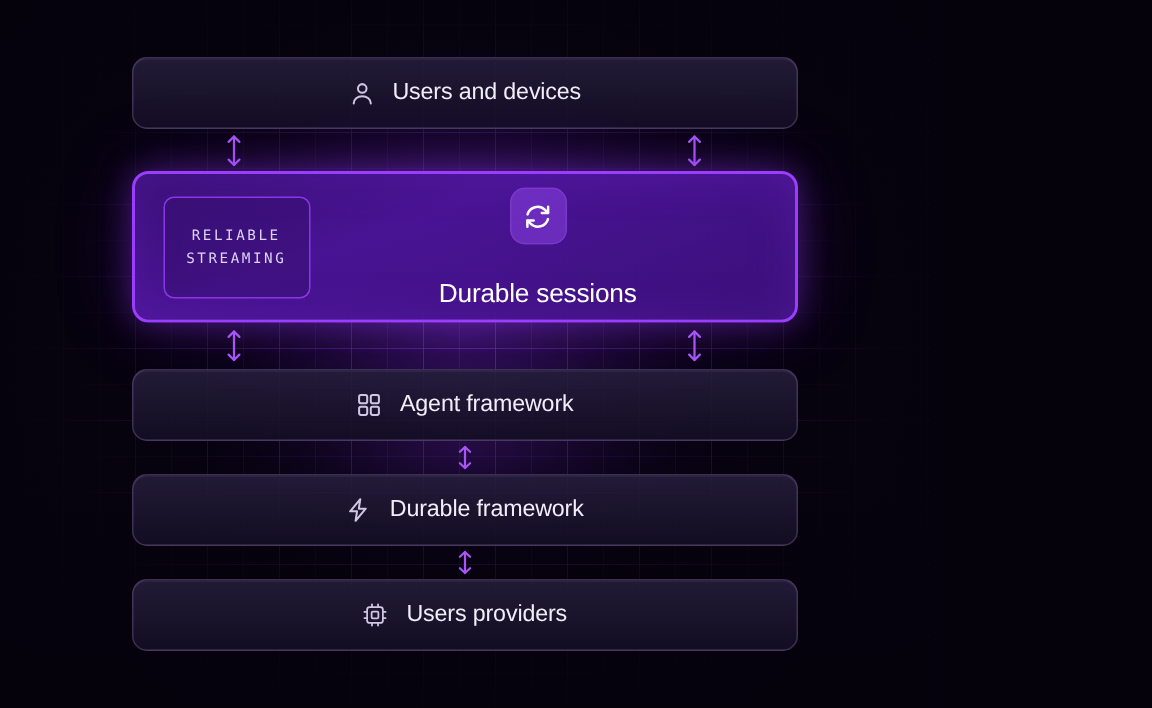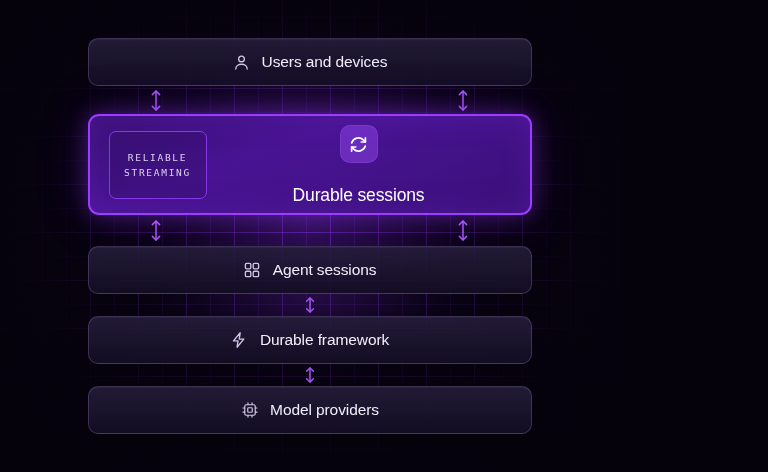--- a/index.html
+++ b/index.html
@@ -304,21 +304,21 @@
 
     <div class="card" id="card-framework">
       <span class="ico">
         <svg width="18" height="18" viewBox="0 0 24 24" fill="none" stroke="currentColor" stroke-width="1.8" stroke-linecap="round" stroke-linejoin="round">
           <rect x="3.2" y="3.2" width="7.2" height="7.2" rx="1.6"></rect>
           <rect x="13.6" y="3.2" width="7.2" height="7.2" rx="1.6"></rect>
           <rect x="3.2" y="13.6" width="7.2" height="7.2" rx="1.6"></rect>
           <rect x="13.6" y="13.6" width="7.2" height="7.2" rx="1.6"></rect>
         </svg>
       </span>
-      <span class="label">Agent sessions</span>
+      <span class="label">Agent framework</span>
     </div>
 
     <div class="arrow" id="arrow-fw-exec">
       <svg width="12" height="18" viewBox="0 0 12 18" fill="none" stroke="#a855f7" stroke-width="1.5" stroke-linecap="round" stroke-linejoin="round">
         <line x1="6" y1="2" x2="6" y2="16"></line>
         <polyline points="2.6,5.2 6,2 9.4,5.2"></polyline>
         <polyline points="2.6,12.8 6,16 9.4,12.8"></polyline>
       </svg>
     </div>
 
@@ -347,17 +347,17 @@
           <line x1="9.3" y1="2.6" x2="9.3" y2="4.8"></line>
           <line x1="14.7" y1="2.6" x2="14.7" y2="4.8"></line>
           <line x1="9.3" y1="19.2" x2="9.3" y2="21.4"></line>
           <line x1="14.7" y1="19.2" x2="14.7" y2="21.4"></line>
           <line x1="2.6" y1="9.3" x2="4.8" y2="9.3"></line>
           <line x1="2.6" y1="14.7" x2="4.8" y2="14.7"></line>
           <line x1="19.2" y1="9.3" x2="21.4" y2="9.3"></line>
           <line x1="19.2" y1="14.7" x2="21.4" y2="14.7"></line>
         </svg>
       </span>
-      <span class="label">Model providers</span>
+      <span class="label">Users providers</span>
     </div>
 
   </div>
 </div>
 
 </body></html>

